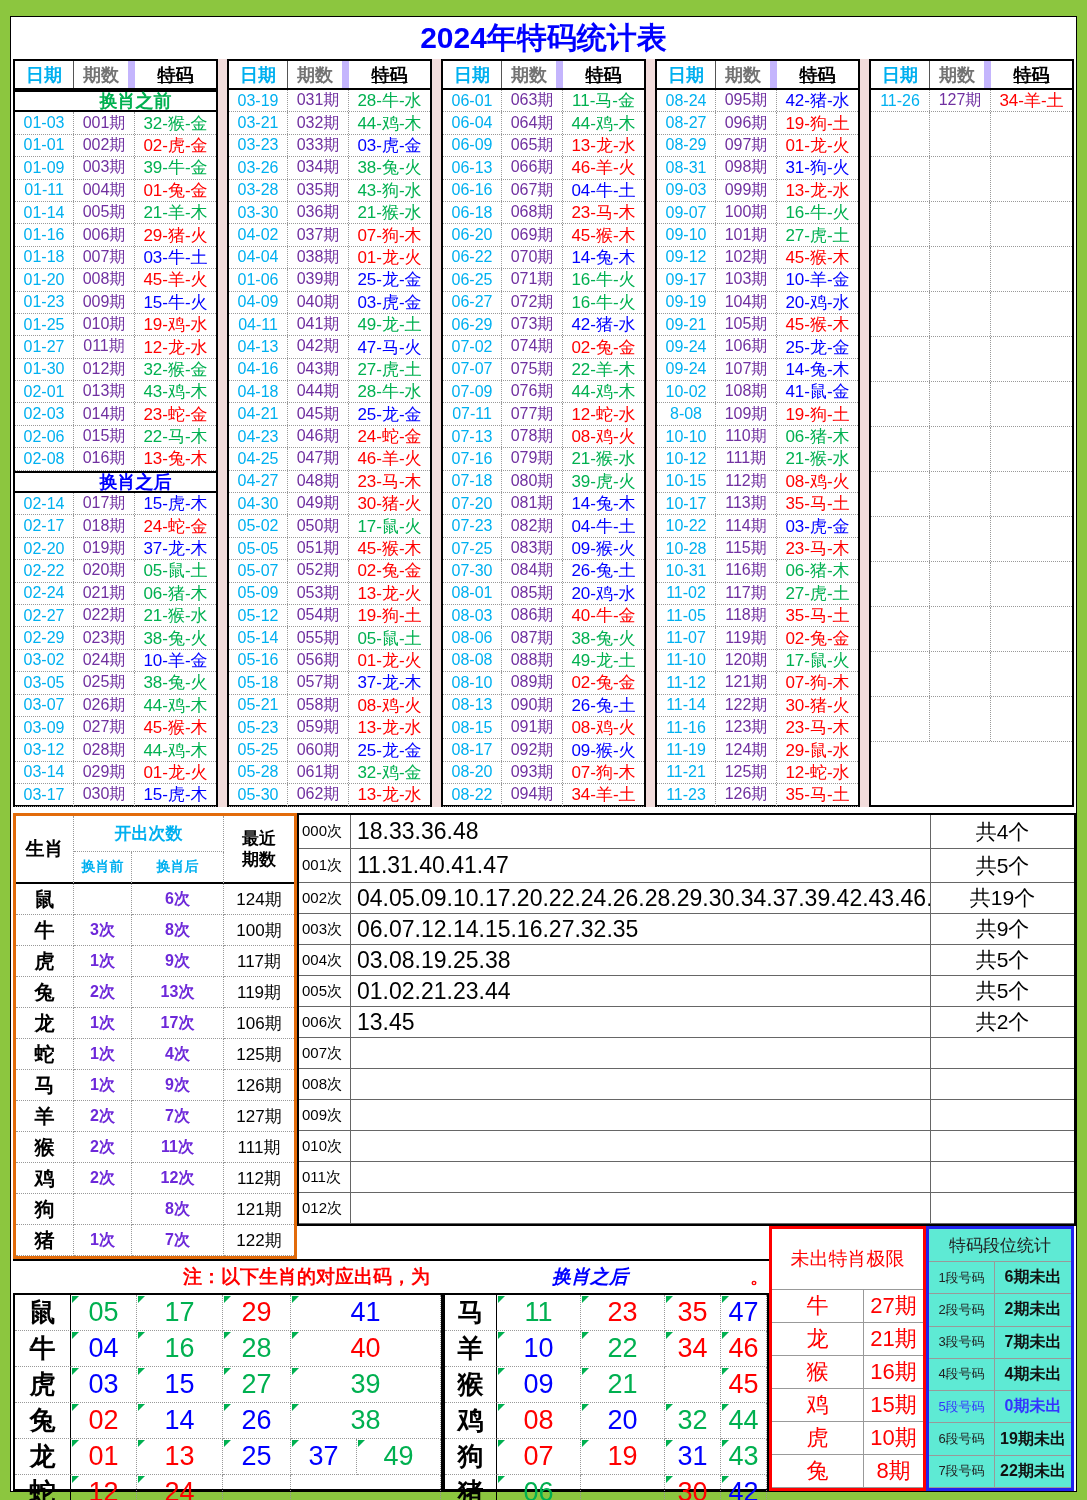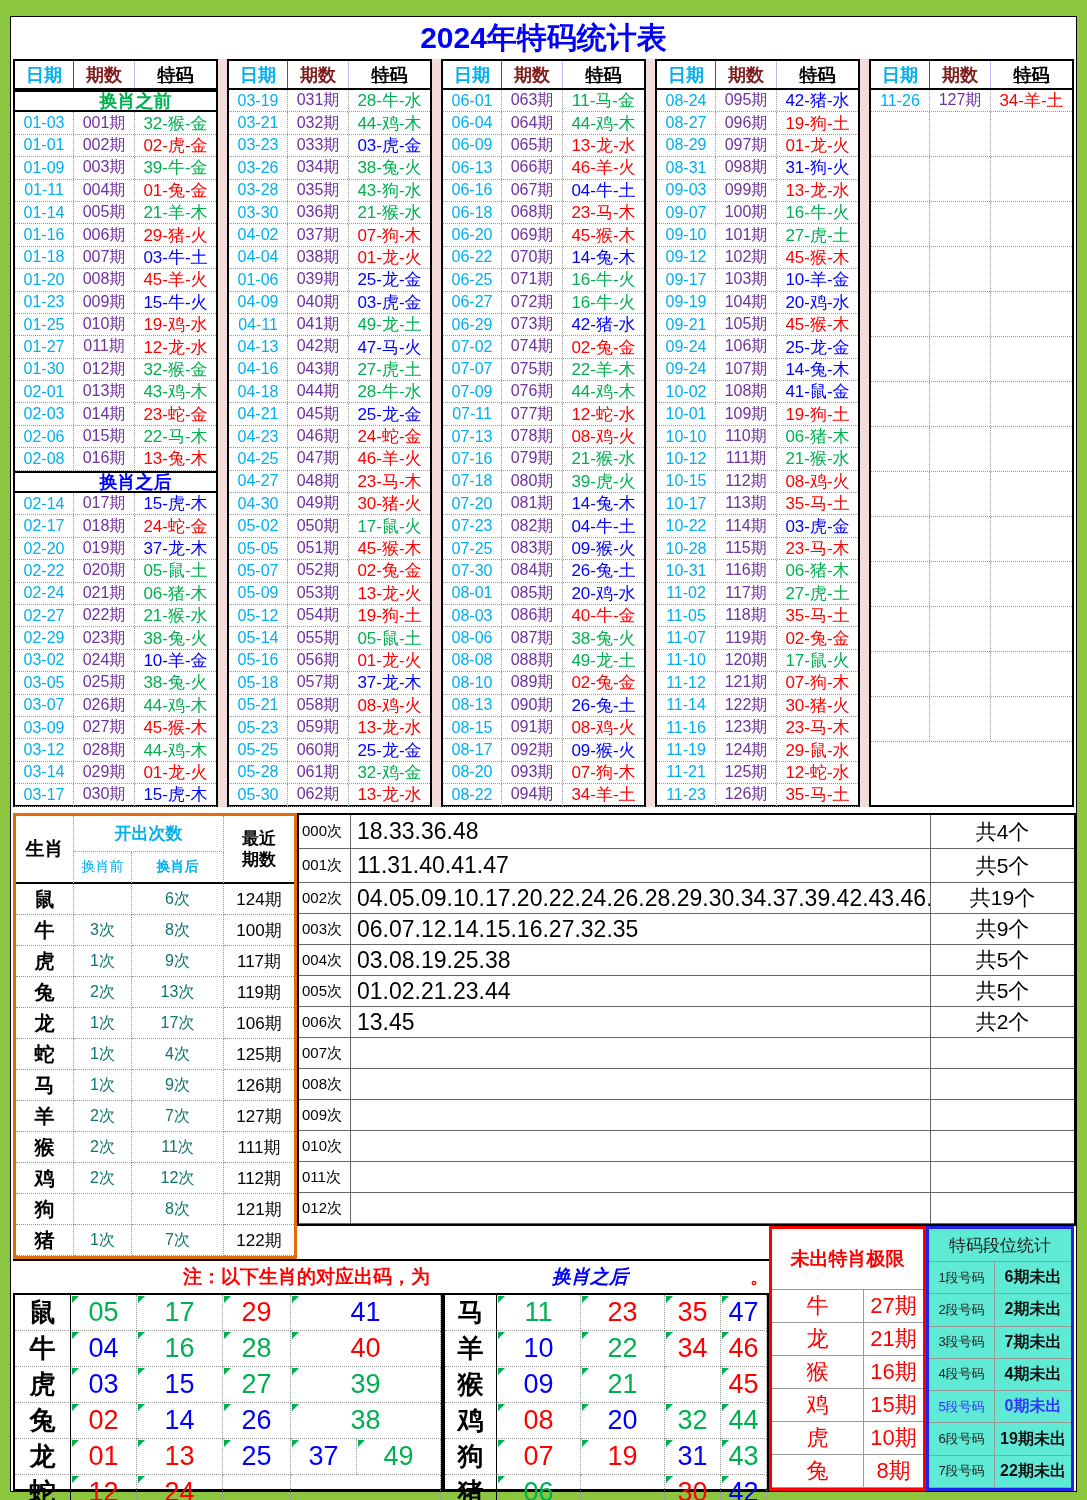--- a/index.html
+++ b/index.html
@@ -15,21 +15,21 @@
   
   .top-table{position:absolute;top:42px;left:2px;width:1061px;height:748px;
     display:flex;background:#F2DCDB;}
   .colgroup{width:205px;margin-right:9px;background:#fff;border:2px solid #000;
     box-sizing:border-box;flex:none;}
   .colgroup:last-child{margin-right:0;}
   .thead{height:27px;display:flex;border-bottom:2px solid #000;}
   .hc{display:flex;align-items:center;justify-content:center;font-weight:bold;
     font-size:18px;box-sizing:border-box;}
   .h-date{width:59px;color:#00B0F0;border-right:1px solid #555;}
-  .h-period{width:61px;color:#7f1d1d;border-right:1px solid #c4b5fd;}
+  .h-period{width:61px;color:#737373;border-right:7px solid #c4b5fd;}
   .h-code{flex:1;color:#000;text-decoration:underline;}
   .trow{height:22.4px;display:flex;border-bottom:1px dotted #999;box-sizing:border-box;}
   .cell{display:flex;align-items:center;justify-content:center;box-sizing:border-box;}
   .cell.date{width:59px;color:#00B0F0;font-size:16px;border-right:1px dotted #999;}
   .cell.period{width:61px;color:#7030A0;font-size:16px;border-right:1px dotted #999;}
   .cell.code{flex:1;font-size:17px;}
   .cell.section{display:none;flex:1;font-weight:bold;font-size:18px;}
   .trow[data-type="s"]{border-top:2px solid #000;border-bottom:2px solid #000;padding-left:40px;}
   .trow[data-type="s"] .section{display:flex;}
   .trow[data-type="e"]{height:45px;}
@@ -42,24 +42,24 @@
   .stats{position:absolute;left:2px;top:796px;width:284px;height:446px;
     border:3px solid #E26B0A;box-sizing:border-box;display:grid;
     grid-template-columns:58px 58px 92px 1fr;
     grid-template-rows:36px 32px repeat(12,31px);}
   .scell{display:flex;align-items:center;justify-content:center;box-sizing:border-box;
     border-right:1px dotted #999;border-bottom:1px dotted #999;}
   .g-zodiac{grid-column:1;grid-row:1/3;font-weight:bold;font-size:19px;border-bottom:2px solid #000;}
   .g-count{grid-column:2/4;grid-row:1;color:#00B0F0;font-weight:bold;font-size:17px;}
   .g-recent{grid-column:4;grid-row:1/3;font-weight:bold;font-size:17px;border-right:none;
     border-bottom:2px solid #000;text-align:center;line-height:1.25;padding:0 8px;}
-  .g-before{grid-column:2;grid-row:2;color:#00B0F0;font-weight:normal;font-size:14px;border-bottom:2px solid #000;}
+  .g-before{grid-column:2;grid-row:2;color:#00B0F0;font-weight:bold;font-size:14px;border-bottom:2px solid #000;}
   .g-after{grid-column:3;grid-row:2;color:#00B0F0;font-weight:bold;font-size:14px;border-bottom:2px solid #000;}
   .szodiac{font-size:20px;font-weight:bold;}
-  .scount{color:#0f766e;font-weight:normal;font-size:16px;text-align:right;}
+  .scount{color:#6d28d9;font-weight:bold;font-size:16px;text-align:right;}
   .srecent{font-size:17px;border-right:none;}
   
   .freq{position:absolute;left:286px;top:796px;width:779px;height:413px;
     border:2px solid #000;box-sizing:border-box;display:grid;
     grid-template-columns:52px 1fr 144px;
     grid-template-rows:34px 34px repeat(11,31px);}
   .fcell{display:flex;align-items:center;box-sizing:border-box;border-bottom:1px solid #666;}
   .flabel{font-size:15px;justify-content:flex-start;padding-left:3px;border-right:1px solid #666;}
   .fnums{font-size:23px;padding-left:6px;white-space:nowrap;overflow:hidden;}
   .ftotal{font-size:21px;justify-content:center;border-left:1px solid #666;}
@@ -79,21 +79,21 @@
   .mapcell{position:relative;display:flex;align-items:center;justify-content:center;
     font-size:27px;border-right:1px dotted #999;border-bottom:1px dotted #999;box-sizing:border-box;}
   .mapcell[data-span="2"]{grid-column:span 2;}
   .mapcell[data-v]::before{content:"";position:absolute;top:1px;left:1px;
     border-top:7px solid #00B050;border-right:7px solid transparent;}
   
   .redbox{position:absolute;left:758px;top:1209px;width:157px;height:265px;
     border:3px solid #FF0000;box-sizing:border-box;display:grid;
     grid-template-columns:92px 1fr;grid-template-rows:61px repeat(6,1fr);background:#fff;}
   .redbox-title{grid-column:1/3;display:flex;align-items:center;justify-content:center;
-    color:#FF0000;font-weight:bold;font-size:19px;border-bottom:1px solid #999;}
+    color:#FF0000;font-weight:normal;font-size:19px;border-bottom:1px solid #999;}
   .limz{display:flex;align-items:center;justify-content:center;color:#FF0000;
     font-size:22px;border-right:1px solid #999;border-bottom:1px solid #999;}
   .limp{display:flex;align-items:center;justify-content:center;color:#FF0000;
     font-size:22px;border-bottom:1px solid #999;}
   
   .bluebox{position:absolute;left:915px;top:1209px;width:148px;height:265px;
     border:3px solid #2222EE;box-sizing:border-box;display:grid;
     grid-template-columns:66px 1fr;grid-template-rows:33px repeat(7,1fr);background:#5eead4;}
   .bluebox-title{grid-column:1/3;display:flex;align-items:center;justify-content:center;
     font-size:17px;color:#222;border-bottom:1px solid #999;}
@@ -912,21 +912,21 @@
             </div>
 
             <div class="trow" data-type="d">
               <span class="cell date">10-02</span>
               <span class="cell period">108期</span>
               <span class="cell code" data-c="blue">41-鼠-金</span>
 
             </div>
 
             <div class="trow" data-type="d">
-              <span class="cell date">10-01</span>
+              <span class="cell date">8-08</span>
               <span class="cell period">109期</span>
               <span class="cell code" data-c="red">19-狗-土</span>
 
             </div>
 
             <div class="trow" data-type="d">
               <span class="cell date">10-10</span>
               <span class="cell period">110期</span>
               <span class="cell code" data-c="green">06-猪-木</span>
 

